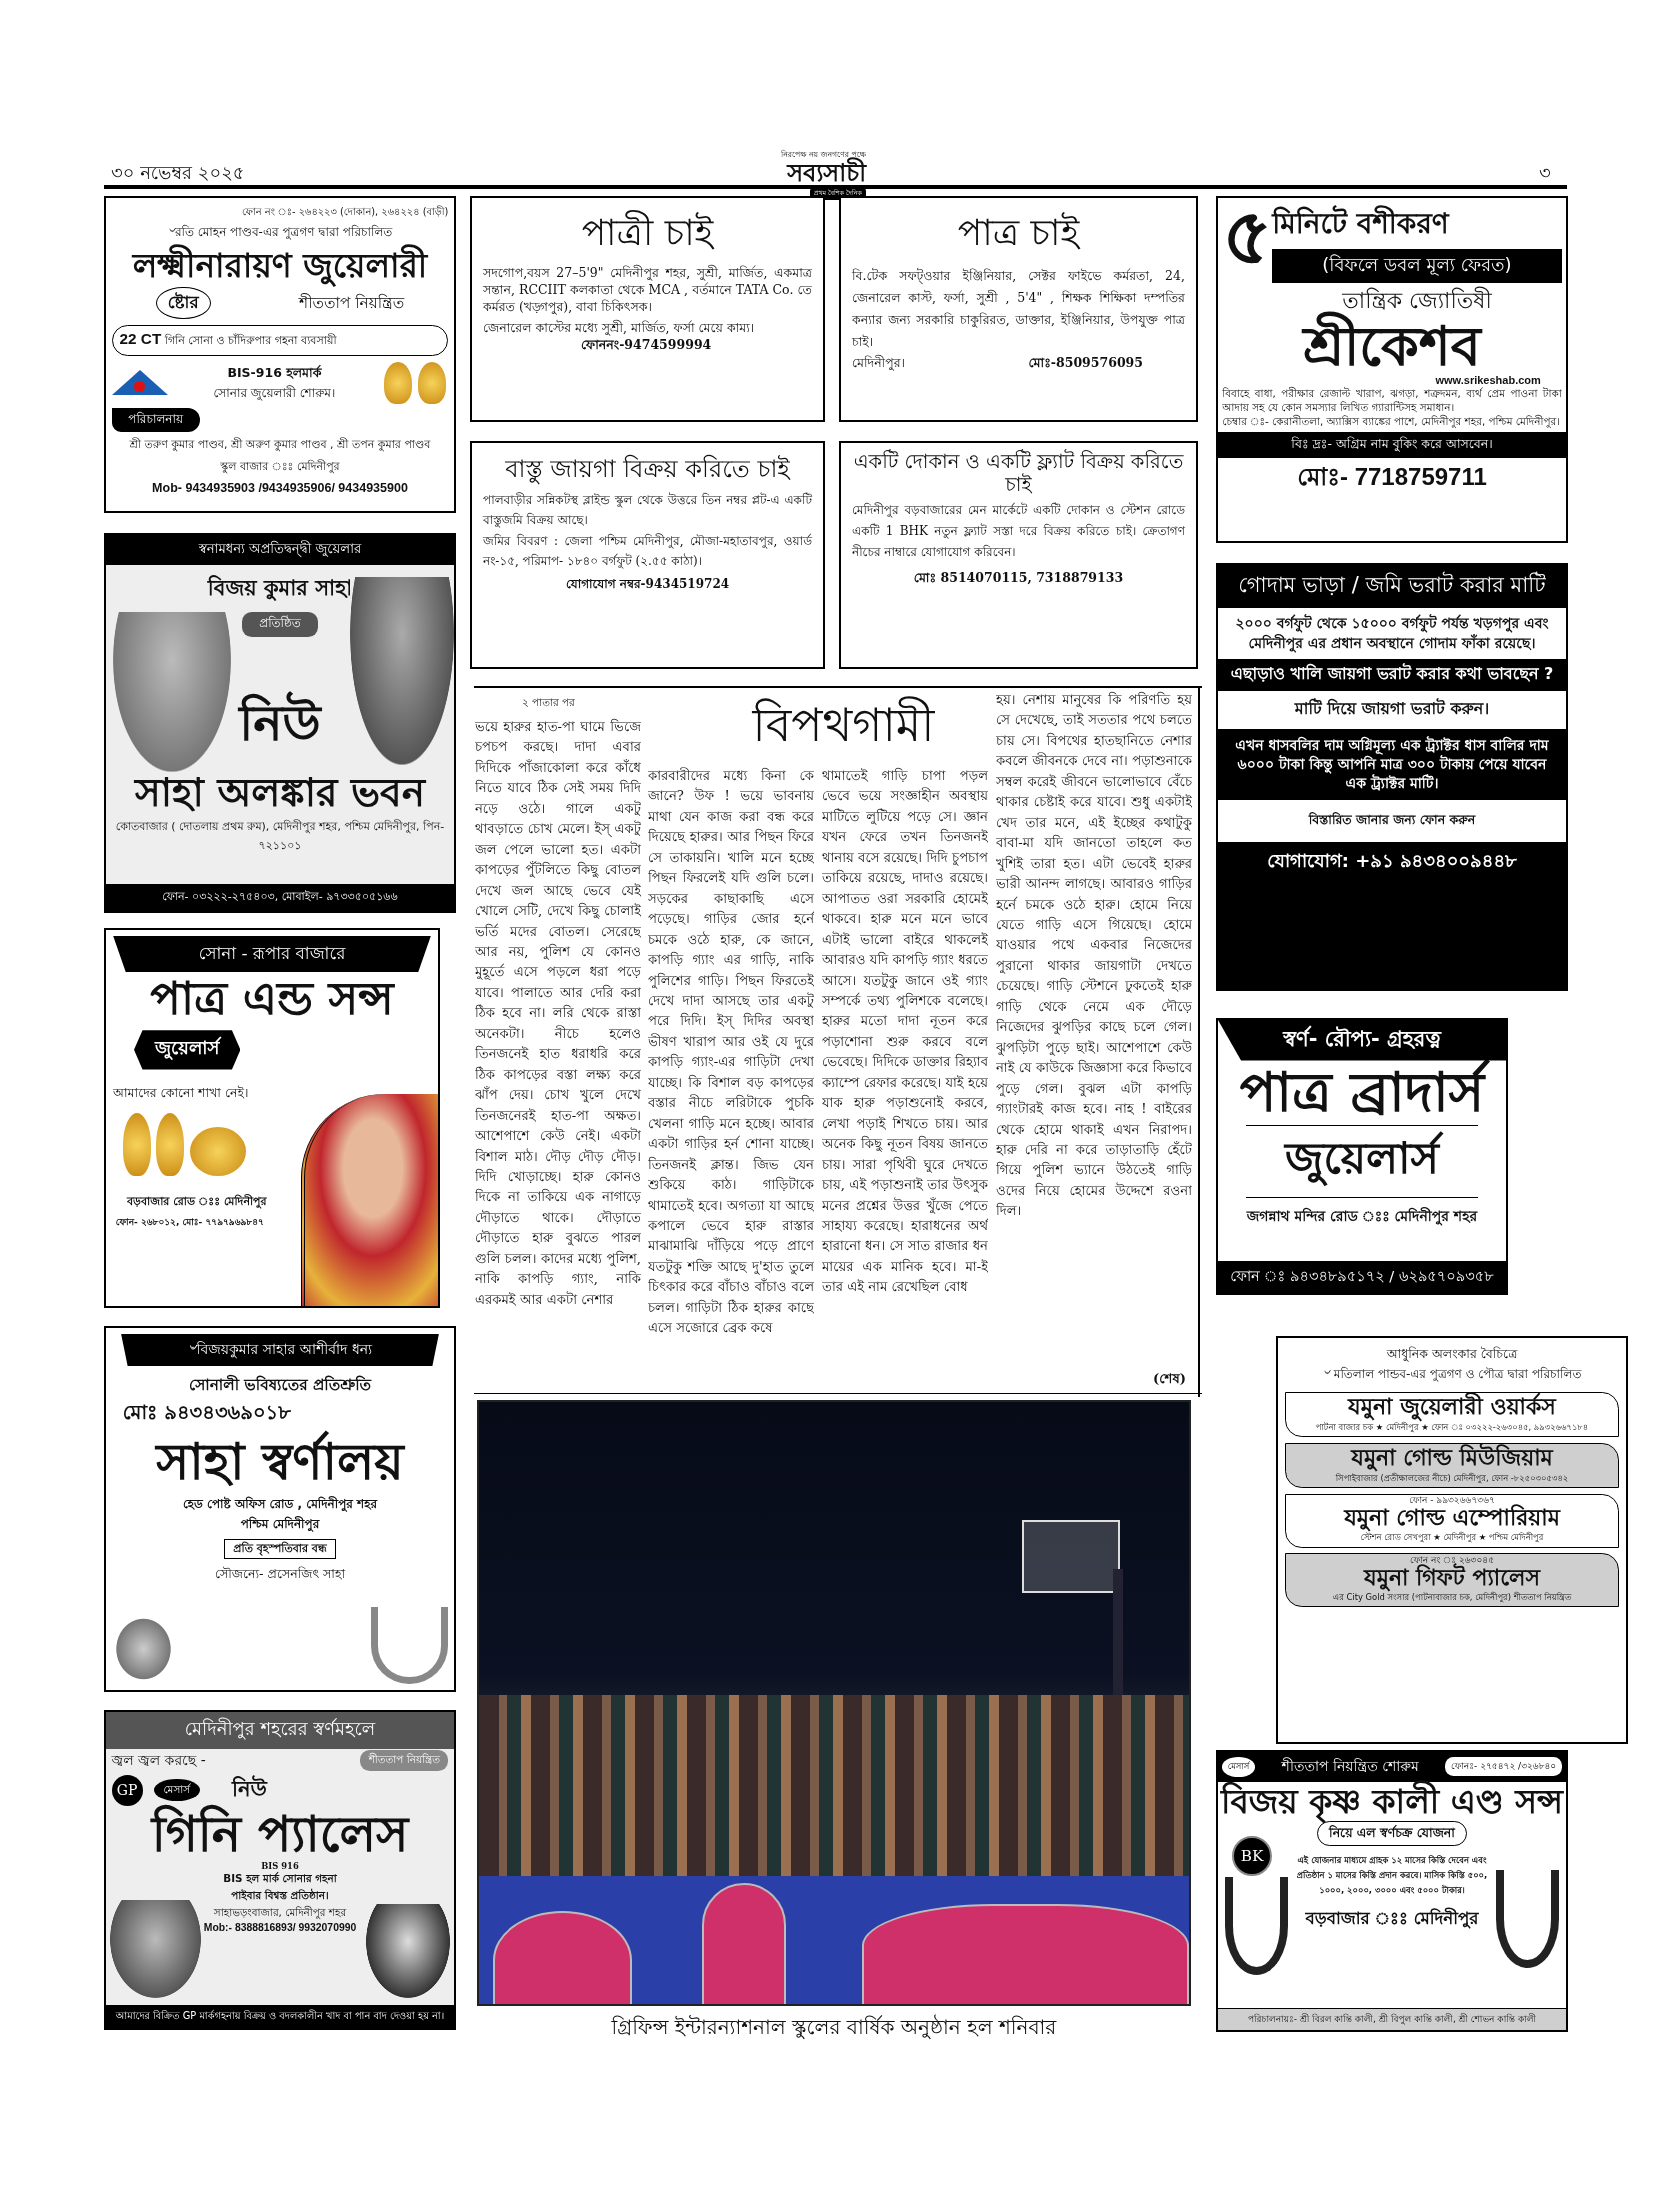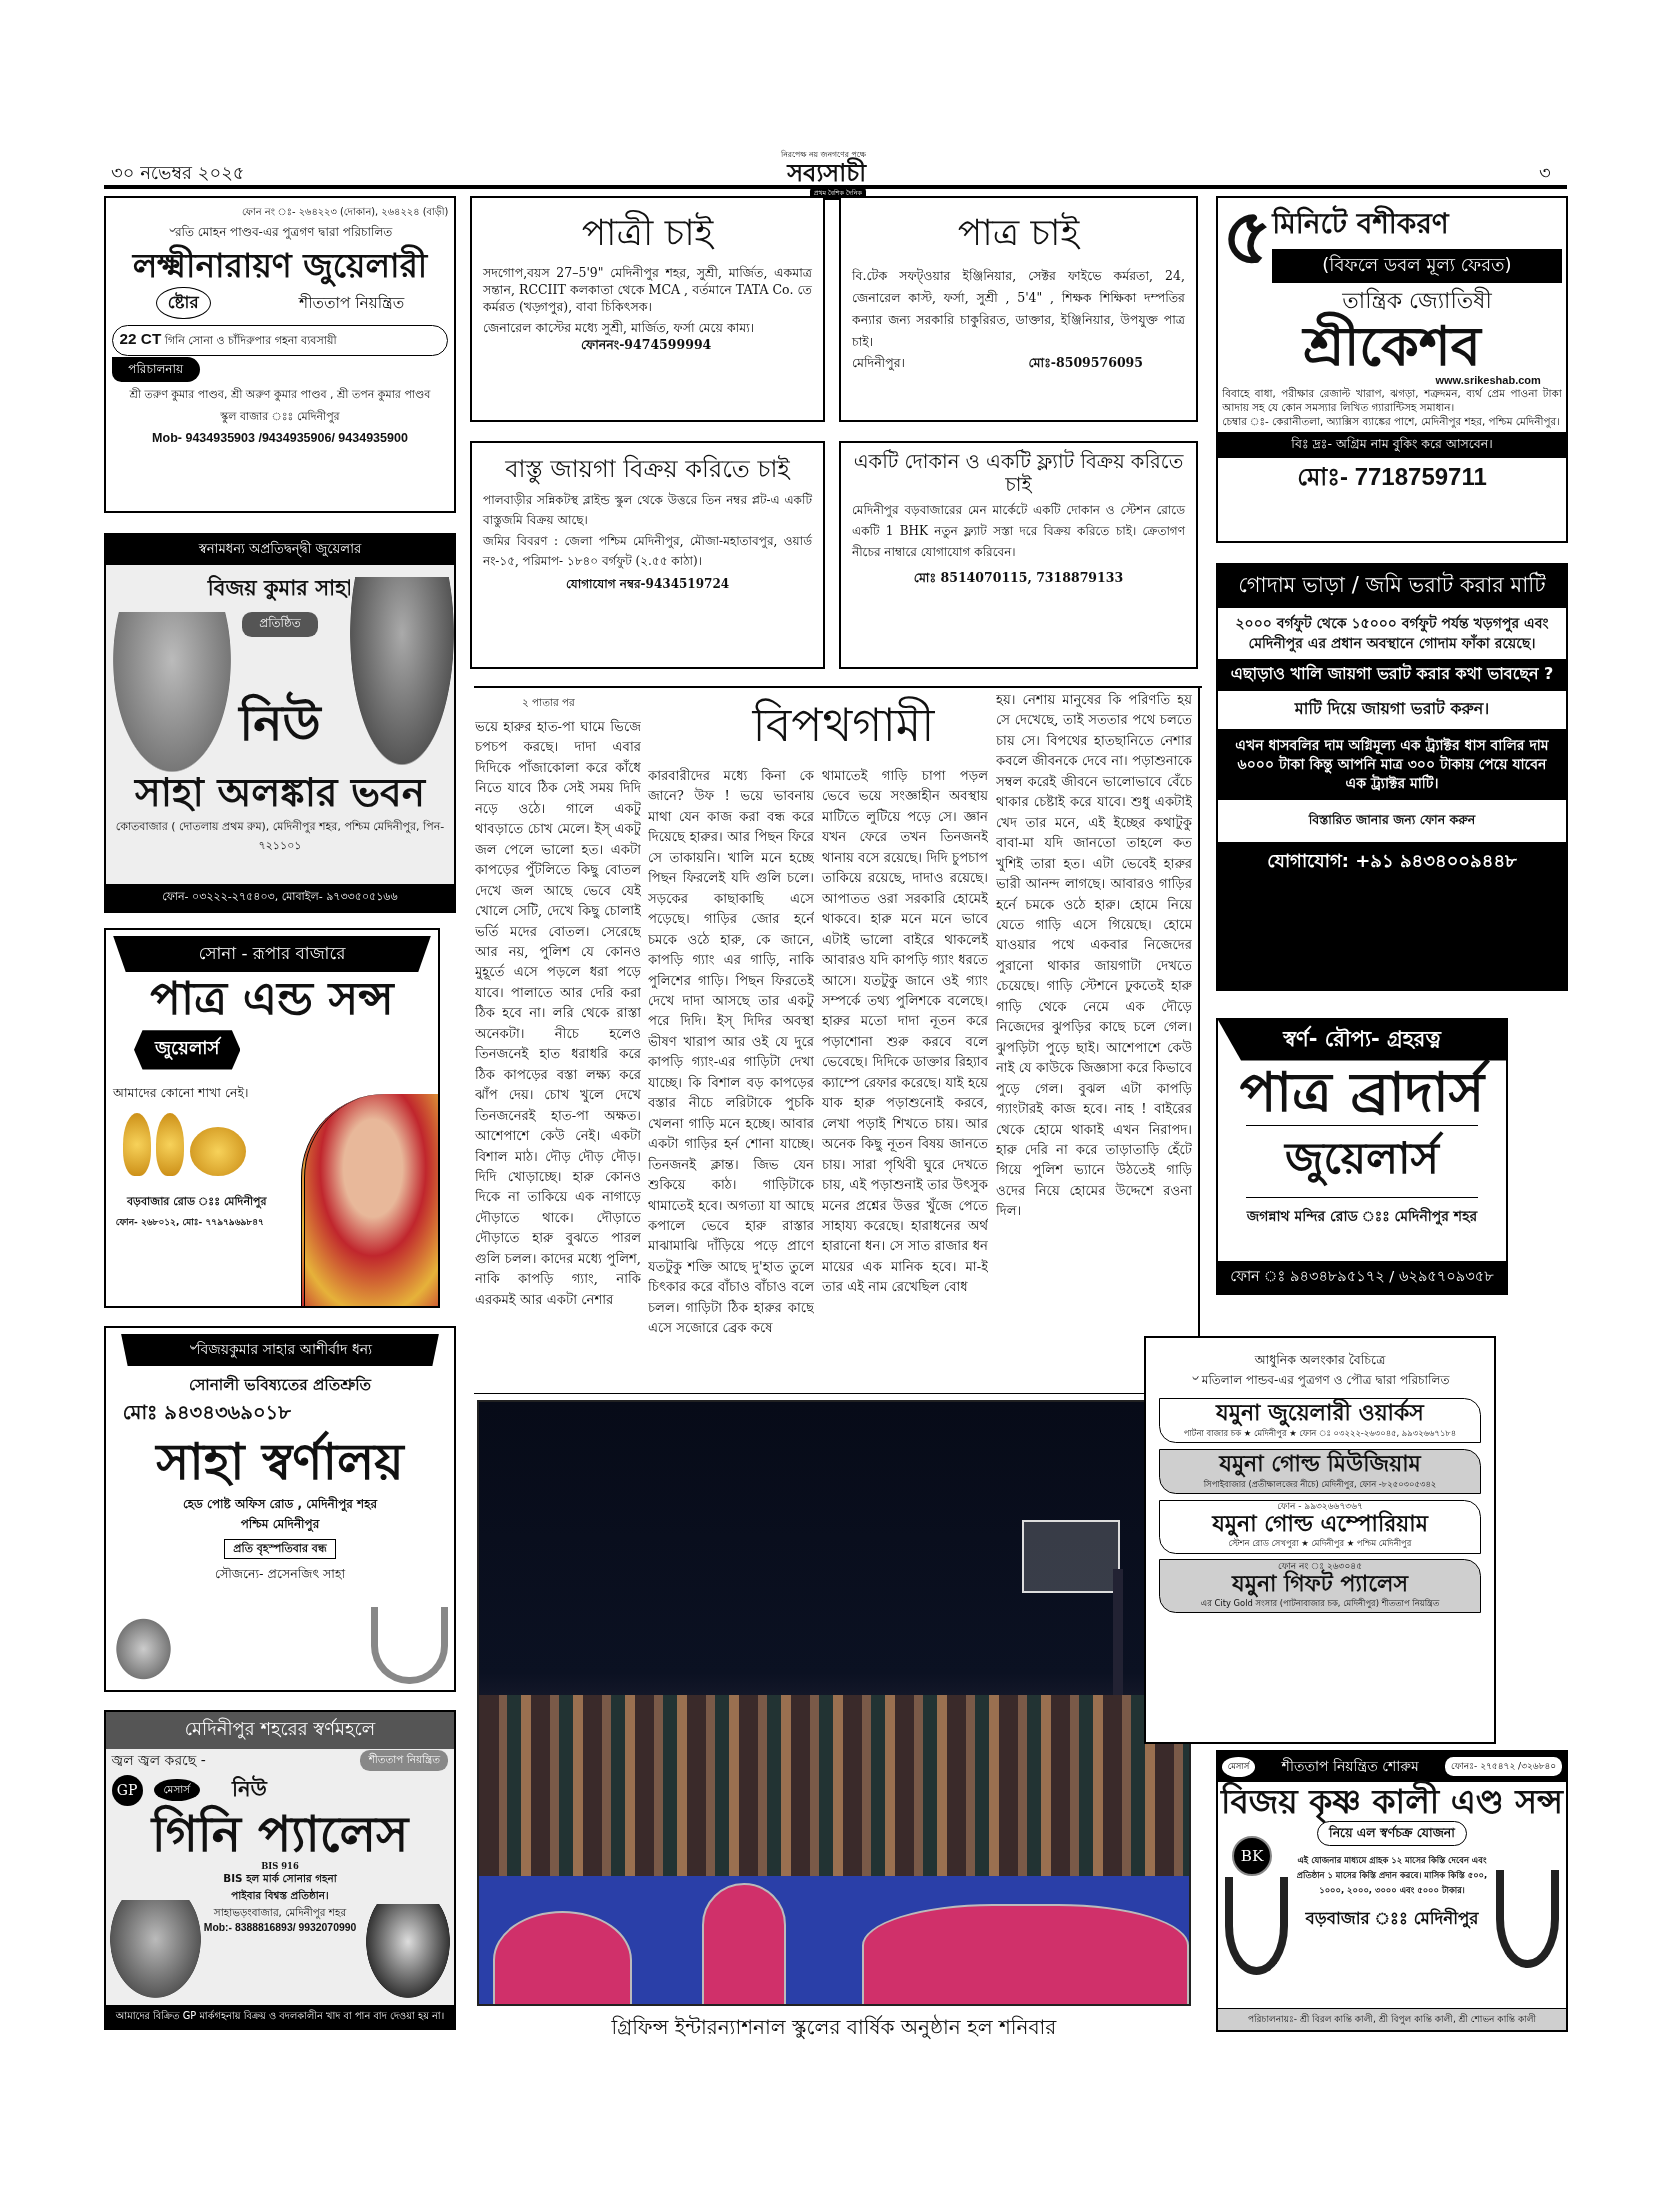--- a/index.html
+++ b/index.html
@@ -43,20 +43,31 @@
   <div class="center" style="font-size:12px;margin-top:2.8px">৺রতি মোহন পাণ্ডব-এর পুত্রগণ দ্বারা পরিচালিত</div>
   <div class="center bold" style="font-size:33px;line-height:1.1;margin-top:4.2px">লক্ষ্মীনারায়ণ জুয়েলারী</div>
   <div style="display:flex;justify-content:space-around;align-items:center;margin-top:2.8px">
     <span class="pill bold" style="font-size:16.7px;border-radius:50%">ষ্টোর</span>
     <span style="font-size:15.3px">শীততাপ নিয়ন্ত্রিত</span>
   </div>
   <div class="pill" style="display:block;margin-top:5.6px;font-size:11px;padding:4px 7px">
     <span class="bold mono" style="font-size:15.3px">22 CT</span>
     <span>গিনি সোনা ও চাঁদিরুপার গহনা ব্যবসায়ী</span>
   </div>
+  <div style="display:flex;align-items:center;margin-top:5.6px">
+    <div style="width:56px;height:28px;border-left:0;position:relative">
+      <div style="width:0;height:0;border-left:28px solid transparent;border-right:28px solid transparent;border-bottom:25px solid #1b5fb4"></div>
+      <div style="position:absolute;left:22px;top:11px;width:11px;height:11px;border-radius:50%;background:#d11"></div>
+    </div>
+    <div class="center" style="flex:1">
+      <div class="bold" style="font-size:12.5px">BIS-916 হলমার্ক</div>
+      <div style="font-size:12px">সোনার জুয়েলারী শোরুম।</div>
+    </div>
+    <div><span class="jewel"></span><span class="jewel"></span></div>
+  </div>
   <div class="blk" style="display:inline-block;padding:2.1px 16.7px;border-radius:0 28px 28px 21px;font-size:12px;margin-top:1.4px">পরিচালনায়</div>
   <div class="center" style="font-size:11px;margin-top:4.2px">শ্রী তরুণ কুমার পাণ্ডব, শ্রী অরুণ কুমার পাণ্ডব , শ্রী তপন কুমার পাণ্ডব</div>
   <div class="center" style="font-size:11px;margin-top:2.8px">স্কুল বাজার ঃঃ মেদিনীপুর</div>
   <div class="center bold mono" style="font-size:12.5px;margin-top:4.2px">Mob- 9434935903 /9434935906/ 9434935900</div>
 </div>
 
 <div class="box" style="left:104px;top:533px;width:352px;height:380px;background:#eee">
   <div class="blk center" style="font-size:13.2px;padding:4.2px">স্বনামধন্য অপ্রতিদ্বন্দ্বী জুয়েলার</div>
   <div class="center bold" style="font-size:21px;margin-top:7px">বিজয় কুমার সাহা</div>
   <div class="center"><span style="display:inline-block;background:#555;color:#fff;border-radius:9.8px;padding:2.8px 16.7px;font-size:12px;margin-top:4.2px">প্রতিষ্ঠিত</span></div>
@@ -192,21 +203,21 @@
 <div class="box" style="left:1216px;top:1018px;width:292px;height:277px">
   <div class="blk center bold" style="font-size:21px;padding:2.8px;clip-path:polygon(0 0,100% 0,100% 100%,8% 100%)">স্বর্ণ- রৌপ্য- গ্রহরত্ন</div>
   <div class="center bold" style="font-size:54px;line-height:1.2">পাত্র ব্রাদার্স</div>
   <div style="border-top:1.4px solid #000;border-bottom:1.4px solid #000;margin:0 28px" class="center bold">
     <span style="font-size:43px">জুয়েলার্স</span>
   </div>
   <div class="center bold" style="font-size:14px;margin-top:7px">জগন্নাথ মন্দির রোড ঃঃ মেদিনীপুর শহর</div>
   <div class="blk center" style="font-size:14.6px;padding:4.2px;position:absolute;bottom:0;width:100%">ফোন ঃ ৯৪৩৪৮৯৫১৭২ / ৬২৯৫৭০৯৩৫৮</div>
 </div>
 
-<div class="box" style="left:1144px;top:1336px;width:352px;height:408px;padding:13px">
+<div class="box" style="left:1276px;top:1336px;width:352px;height:408px;padding:7px">
   <div class="center" style="font-size:12.5px">আধুনিক অলংকার বৈচিত্রে</div>
   <div class="center" style="font-size:12px">৺ মতিলাল পান্ডব-এর পুত্রগণ ও পৌত্র দ্বারা পরিচালিত</div>
   <div id="jamuna-shops">
       <div style="border: 1.4px solid rgb(0, 0, 0); border-radius: 0px 16.7px; margin-top: 7px; padding: 1.4px 5.6px; text-align: center;">
         <div style="font-size: 9px; line-height: 1;"></div>
         <div style="font-size: 22px; font-weight: bold; line-height: 1.2;">যমুনা জুয়েলারী ওয়ার্কস</div>
         <div style="font-size: 8.4px;">পাটনা বাজার চক ★ মেদিনীপুর ★   ফোন ঃ ০৩২২২-২৬৩০৪৫, ৯৯৩২৬৬৭১৮৪</div>
       </div>
       <div style="border: 1.4px solid rgb(0, 0, 0); border-radius: 0px 16.7px; margin-top: 5.6px; padding: 1.4px 5.6px; text-align: center; background: rgb(207, 207, 207);">
         <div style="font-size: 9px; line-height: 1;"></div>

